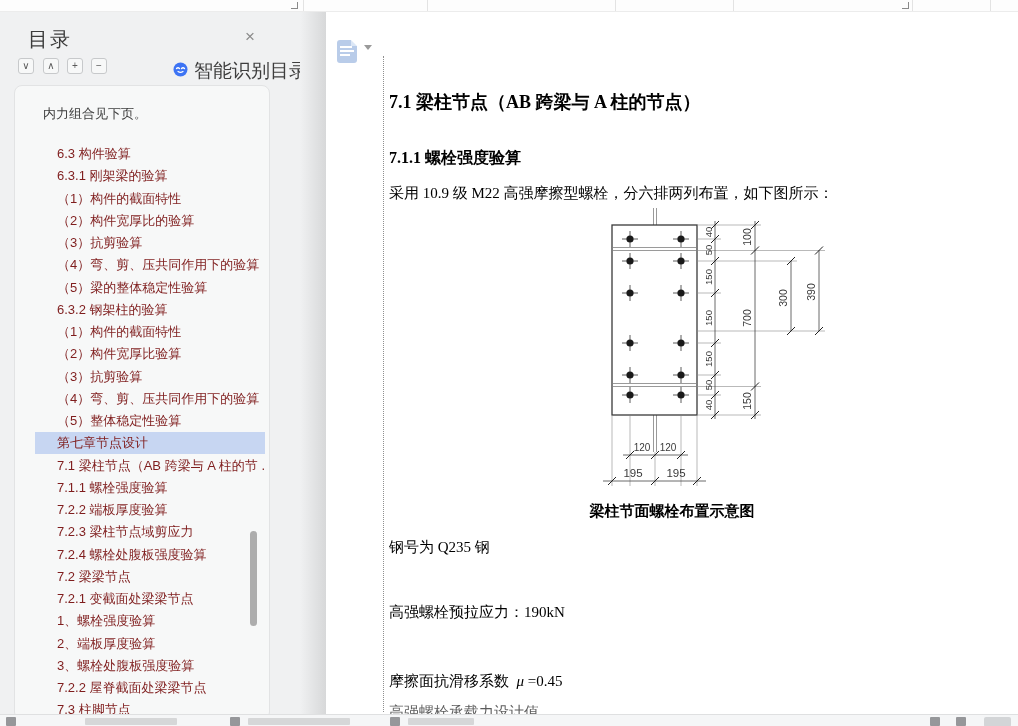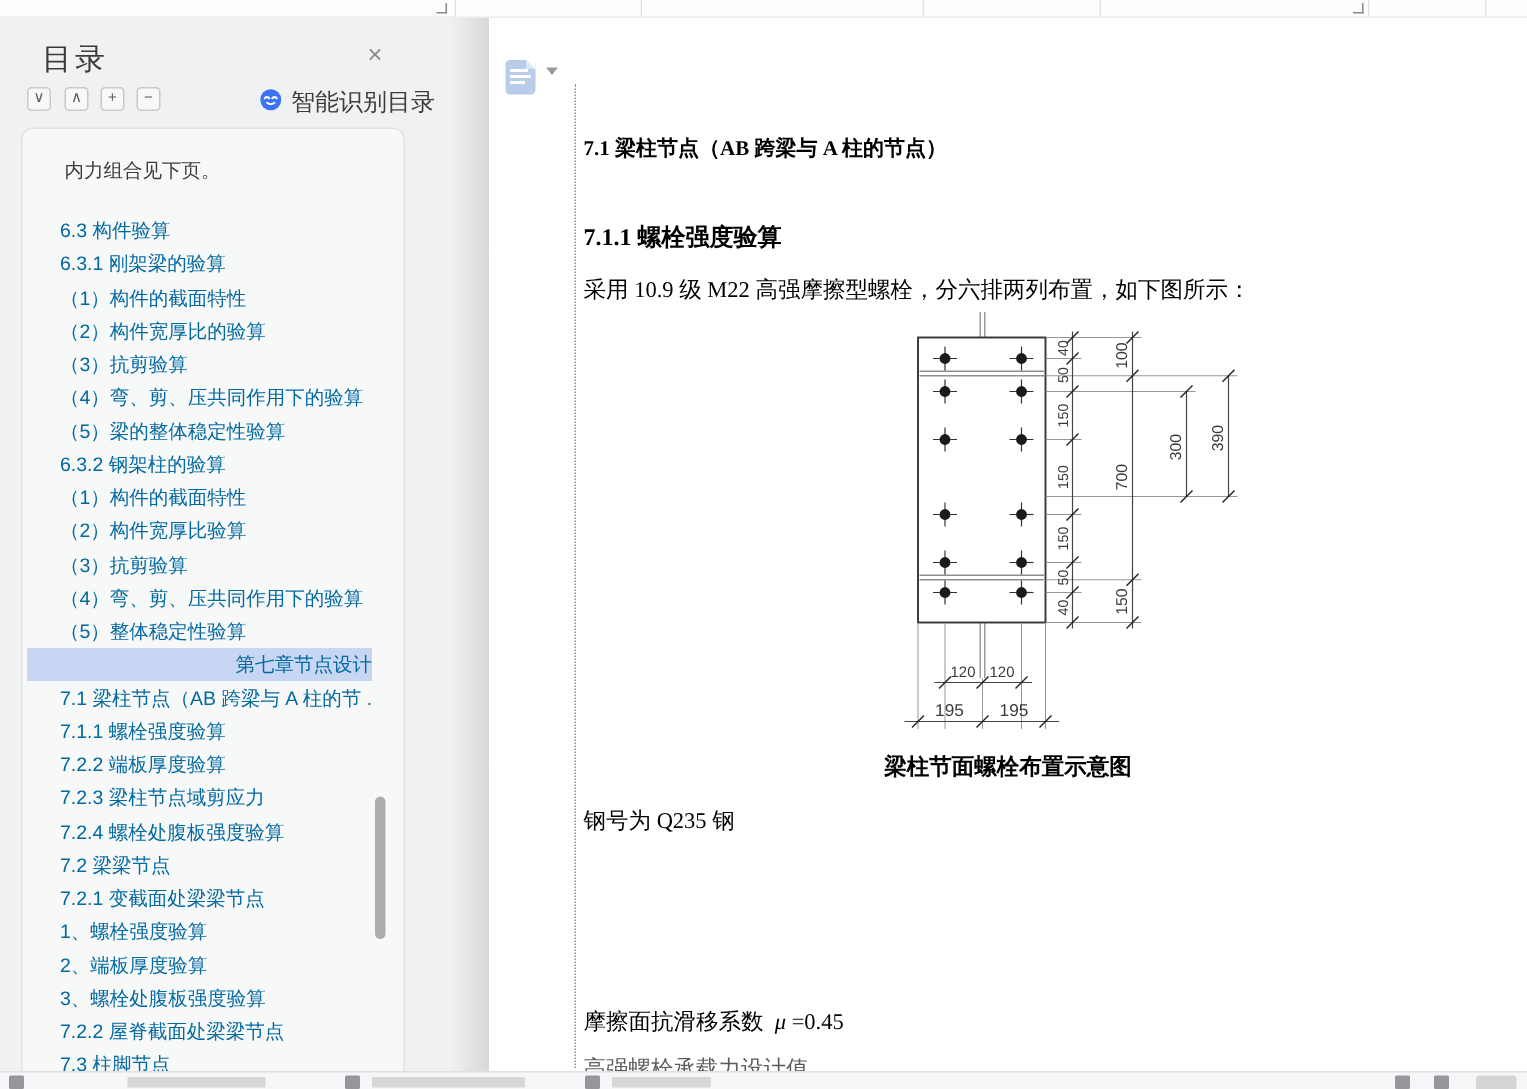--- a/index.html
+++ b/index.html
@@ -12,36 +12,36 @@
   .corner-glyph { position:absolute; top:2px; width:7px; height:7px; border-right:1.5px solid #8a8a8a; border-bottom:1.5px solid #8a8a8a; }
 
   
   .sidebar { position:absolute; left:0; top:12px; width:326px; height:702px; background:#f0f1f2; }
   .sidebar-shadow { position:absolute; right:0; top:0; width:26px; height:100%; background:linear-gradient(to right,#f0f1f2,#d7d8d9); }
   .toc-title { position:absolute; left:28px; top:14px; font-size:20px; color:#3c3c3c; letter-spacing:2px; }
   .toc-close { position:absolute; left:245px; top:16px; font-size:17px; color:#8b8b8b; line-height:1; cursor:pointer; }
   .toc-toolbar { position:absolute; left:18px; top:46px; width:290px; height:18px; }
   .tbtn { position:absolute; top:0; width:16px; height:16px; border:1px solid #c7c9cb; border-radius:3px; background:#f7f8f8; color:#5b5b5b; font-size:10px; line-height:14px; text-align:center; cursor:pointer; }
   .ai-group { position:absolute; left:155px; top:0; display:flex; align-items:center; gap:6px; cursor:pointer; }
-  .ai-label { font-size:16px; color:#3d3d3d; }
+  .ai-label { font-size:19px; color:#3d3d3d; }
   .toc-card { position:absolute; left:14px; top:73px; width:256px; height:635px; background:#f7f8f8; border:1px solid #e2e3e4; border-radius:8px; overflow:hidden; }
   .toc-note { position:absolute; left:28px; top:19px; font-size:13px; color:#3c3c3c; }
-  .toc-item { position:absolute; left:3px; width:230px; height:22px; font-size:13px; color:#0369a1; line-height:22px; padding-left:22px; white-space:nowrap; overflow:hidden; cursor:pointer; }
-  .toc-item.active { background:#c7d6f2;text-align:right; }
+  .toc-item { position:absolute; left:20px; width:230px; height:22px; font-size:13px; color:#7f1d1d; line-height:22px; padding-left:22px; white-space:nowrap; overflow:hidden; cursor:pointer; }
+  .toc-item.active { background:#c7d6f2; }
   .toc-scrollthumb { position:absolute; left:235px; top:445px; width:7px; height:95px; background:#adadad; border-radius:4px; }
 
   
   .page { position:absolute; left:326px; top:12px; width:692px; height:702px; background:#ffffff; font-family:"Liberation Serif", serif; color:#000; }
   .doc-icon { position:absolute; left:11px; top:28px; width:20px; height:23px; background:#b9cce9; border-radius:3px; }
   .doc-icon .fold { position:absolute; right:0; top:0; width:0; height:0; border-left:6px solid #dce7f6; border-top:6px solid #fff; }
   .doc-icon .ln { position:absolute; left:3px; height:2px; background:#ffffff; }
   .doc-caret { position:absolute; left:38px; top:33px; width:0; height:0; border-left:4px solid transparent; border-right:4px solid transparent; border-top:5px solid #9a9a9a; }
   .dotline { position:absolute; left:57px; top:44px; height:656px; border-left:1px dotted #8f8f8f; }
   .chapter-title { position:absolute; left:0; top:24px; width:100%; text-align:center; font-size:22px; font-weight:bold; }
-  .h1 { position:absolute; left:63px; top:78px; font-size:14px; font-weight:bold; }
+  .h1 { position:absolute; left:63px; top:78px; font-size:18px; font-weight:bold; }
   .h2 { position:absolute; left:63px; top:136px; font-size:16px; font-weight:bold; }
   .para { position:absolute; left:63px; font-size:15px; white-space:nowrap; }
   .fig-caption { position:absolute; left:0; top:490px; width:100%; text-align:center; font-size:15px; font-weight:bold; }
   .fml-var { font-style:italic; font-family:"Liberation Serif", serif; }
   .clipline { position:absolute; left:63px; top:691px; height:11px; overflow:hidden; font-size:15px; color:#333; opacity:.8; }
   .figure-svg { position:absolute; left:259px; top:194px; }
 
   
   .statusbar { position:absolute; left:0; top:714px; width:1018px; height:12px; background:#f5f6f7; border-top:1px solid #dfe0e1; z-index:6; }
   .sb-chunk { position:absolute; top:3px; height:7px; background:#c4c6c8; border-radius:1px; opacity:.65; }
@@ -299,20 +299,21 @@
     </g>
     <g font-family="Liberation Sans, sans-serif" font-size="11.5" fill="#3a3a3a">
       <text x="48" y="271" text-anchor="middle">195</text>
       <text x="91" y="271" text-anchor="middle">195</text>
     </g>
   </svg>
 
   <div class="fig-caption">梁柱节面螺栓布置示意图</div>
 
   <div class="para" style="top:526px;">钢号为 Q235 钢</div>
+  <div class="para" style="top:591px;">高强螺栓预拉应力：190kN</div>
 
   <div class="para" style="top:660px;">
     <span>摩擦面抗滑移系数</span>&nbsp;
     <span class="fml-var">μ</span>
     <span>=0.45</span>
   </div>
 
   <div class="clipline">高强螺栓承载力设计值</div>
 </div>
 

